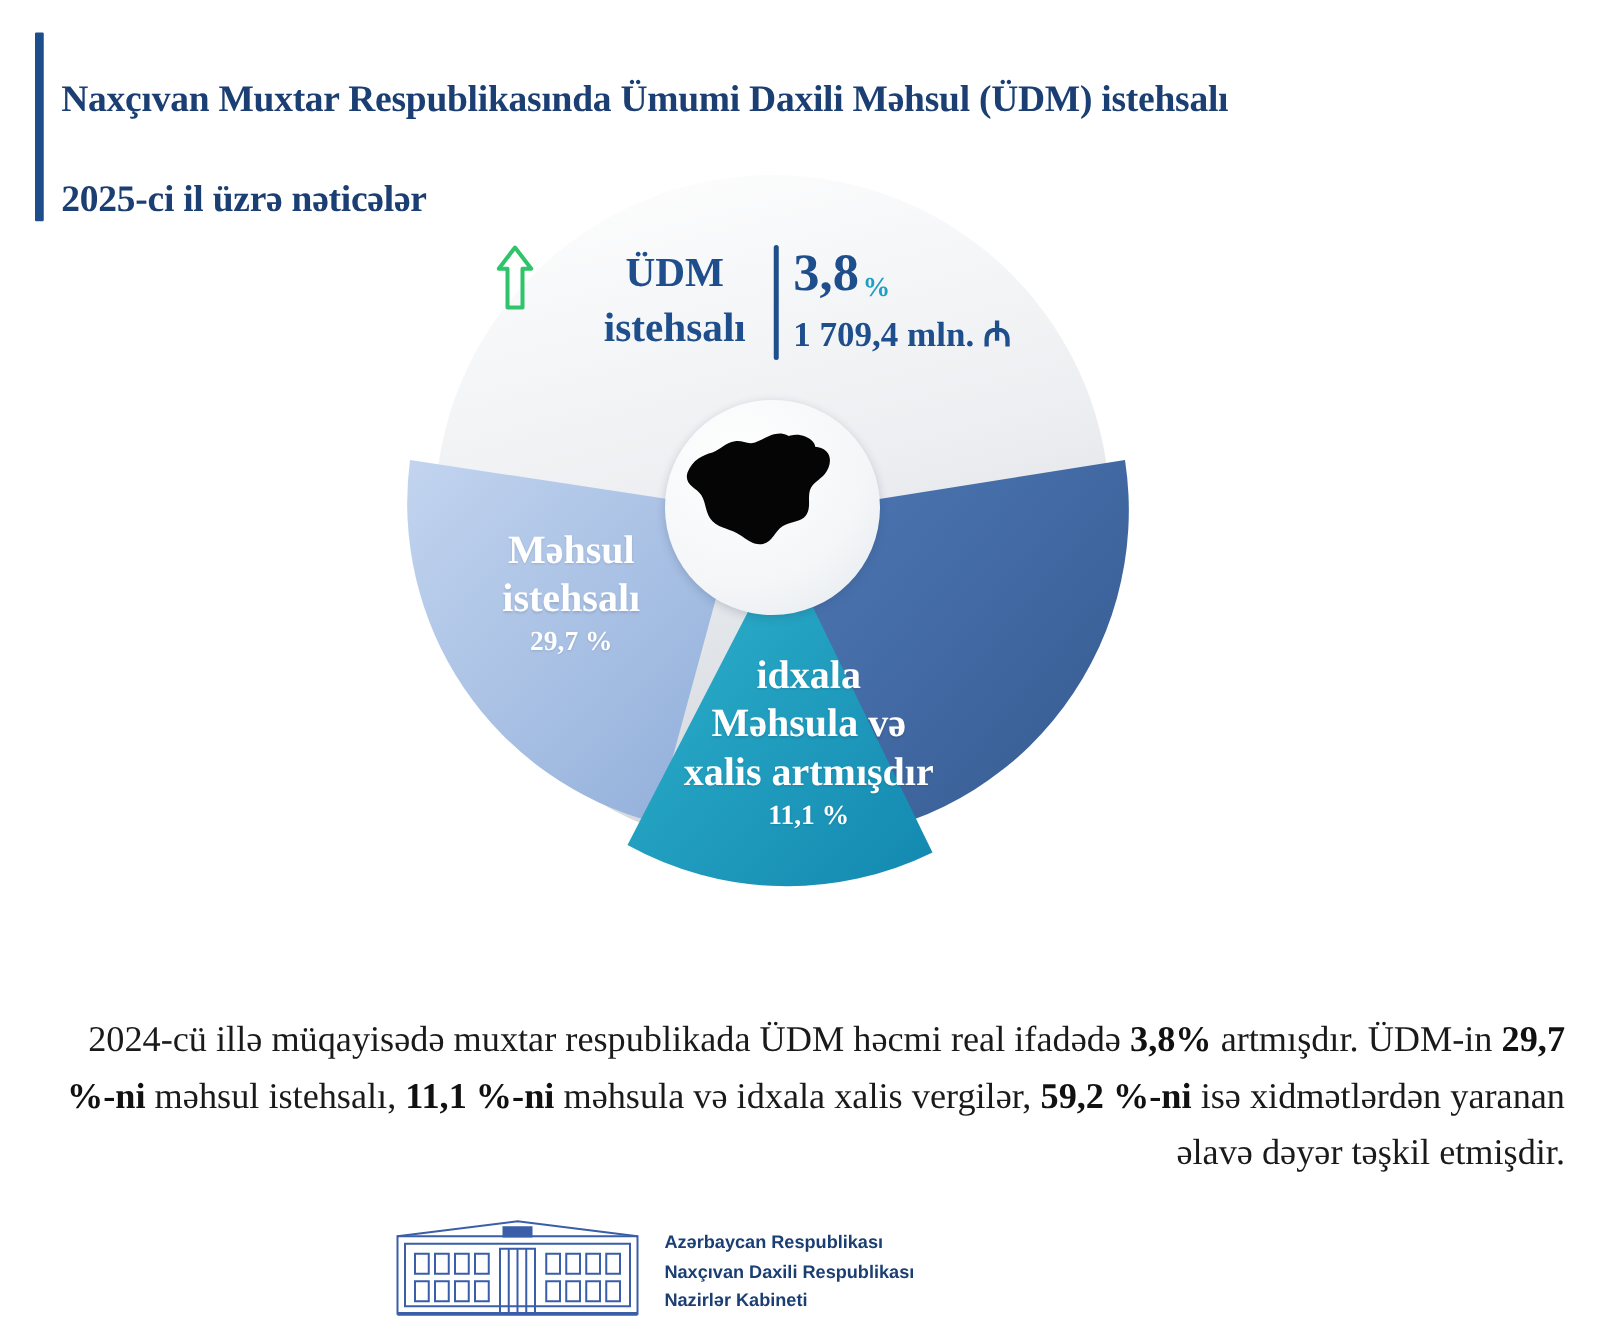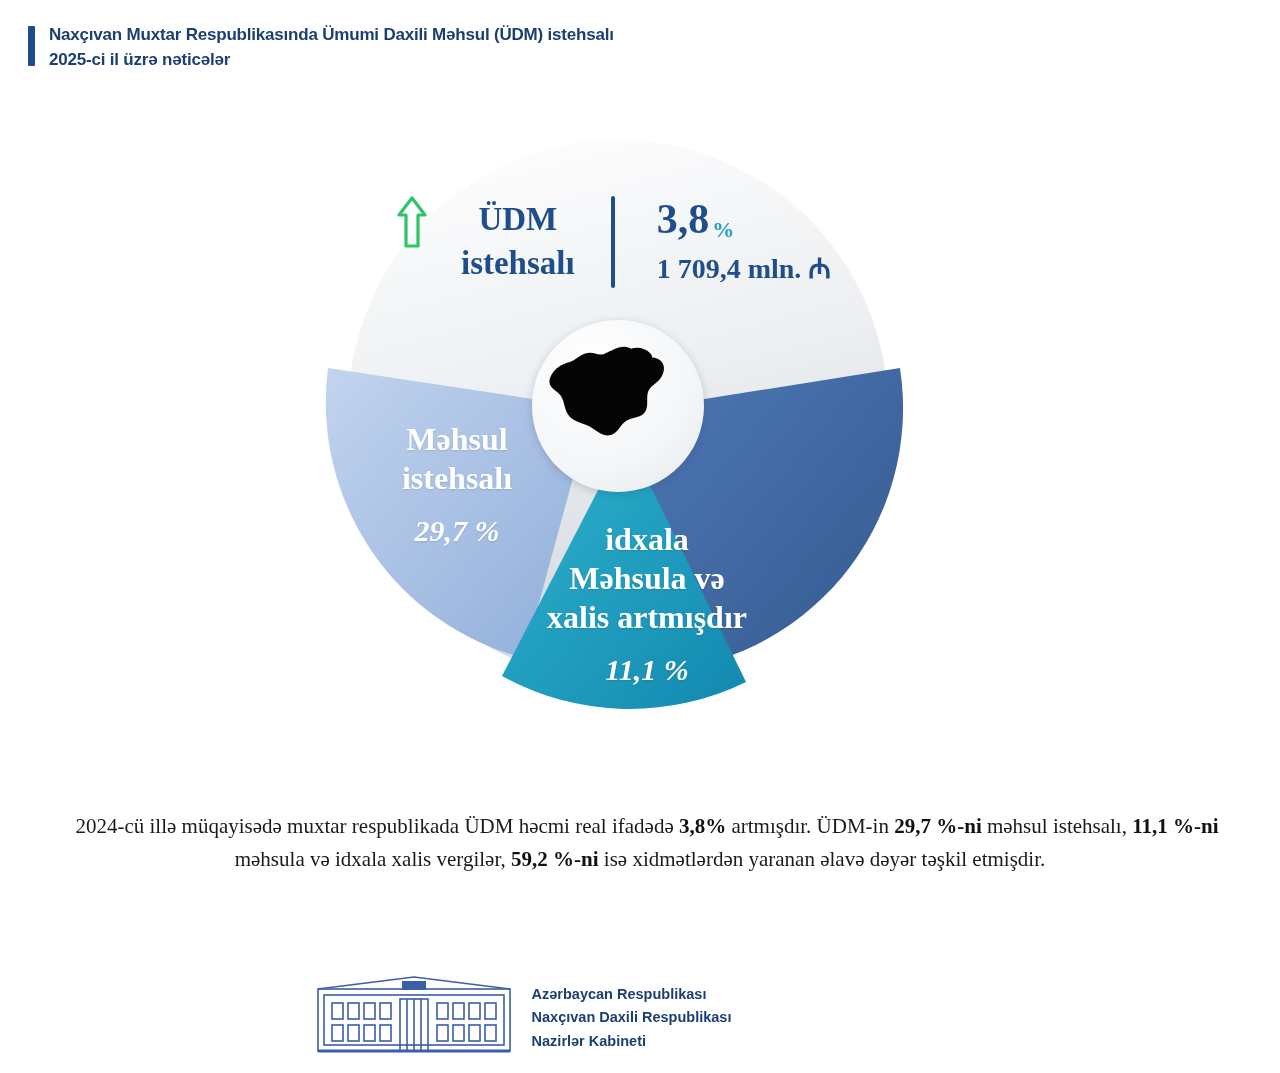--- a/index.html
+++ b/index.html
@@ -31,27 +31,28 @@
     flex: 0 0 7px;
     margin-top: 4px;
     margin-bottom: 6px;
   }
   .header-text {
     display: flex;
     flex-direction: column;
     justify-content: center;
   }
   .header-line {
-    font-family: Liberation Sans, sans-serif;
-    font-weight: bold;
-    font-size: 17px;
+    font-family: Liberation Serif, serif;
+    font-weight: bold;
+    font-size: 30px;
     letter-spacing: -0.2px;
     color: #1b3f73;
     line-height: 1.48;
     white-space: nowrap;
+    margin-top: 36px;
   }
 
   
   .chart-wrap {
     position: absolute;
     left: 0;
     top: 120px;
     width: 1280px;
     height: 660px;
   }
@@ -90,39 +91,39 @@
     line-height: 1.22;
   }
 
   .top-block {
     left: 86px;
     top: 76px;
     width: 500px;
     display: flex;
     align-items: center;
     justify-content: center;
-    gap: 14px;
+    gap: 0;
   }
   .top-left {
     font-family: "Liberation Serif", serif;
     font-weight: bold;
     font-size: 33px;
     color: #1f4e8c;
     text-align: center;
     line-height: 1.32;
     padding-right: 22px;
   }
   .top-divider {
     width: 4px;
     height: 92px;
     background: #1f4e8c;
     border-radius: 2px;
   }
   .top-right {
-    padding-left: 28px;
+    padding-left: 12px;
     text-align: right;
   }
   .growth-row {
     display: flex;
     align-items: flex-start;
     gap: 3px;
     height: 48px;
   }
   .growth-num {
     font-family: "Liberation Serif", serif;
@@ -157,37 +158,37 @@
     font-weight: bold;
   }
 
   .seg-label {
     color: #ffffff;
     font-family: "Liberation Serif", serif;
     font-weight: bold;
     text-shadow: 0 1px 2px rgba(0,0,0,.12);
   }
   .seg-title { font-size: 32px; line-height: 1.22; }
-  .seg-value { font-size: 30px; margin-top: 15px; font-style: italic; }
+  .seg-value { font-size: 22px; margin-top: 2px; }
 
   .seg-left   { left: 22px;  top: 300px; width: 250px; }
   .seg-center { left: 222px; top: 400px; width: 230px; }
   .seg-right  { left: 392px; top: 300px; width: 250px; }
 
   
   .para {
     position: absolute;
     left: 28px;
     top: 810px;
     width: 1224px;
     font-family: "Liberation Serif", serif;
-    font-size: 21px;
+    font-size: 29px;
     line-height: 1.55;
     color: #1a1a1a;
-    text-align: center;
+    text-align: right;
     text-indent: 14px;
   }
   .para b { font-weight: bold; color: #111111; }
 
   
   .footer {
     position: absolute;
     left: 0;
     top: 975px;
     width: 1045px;

